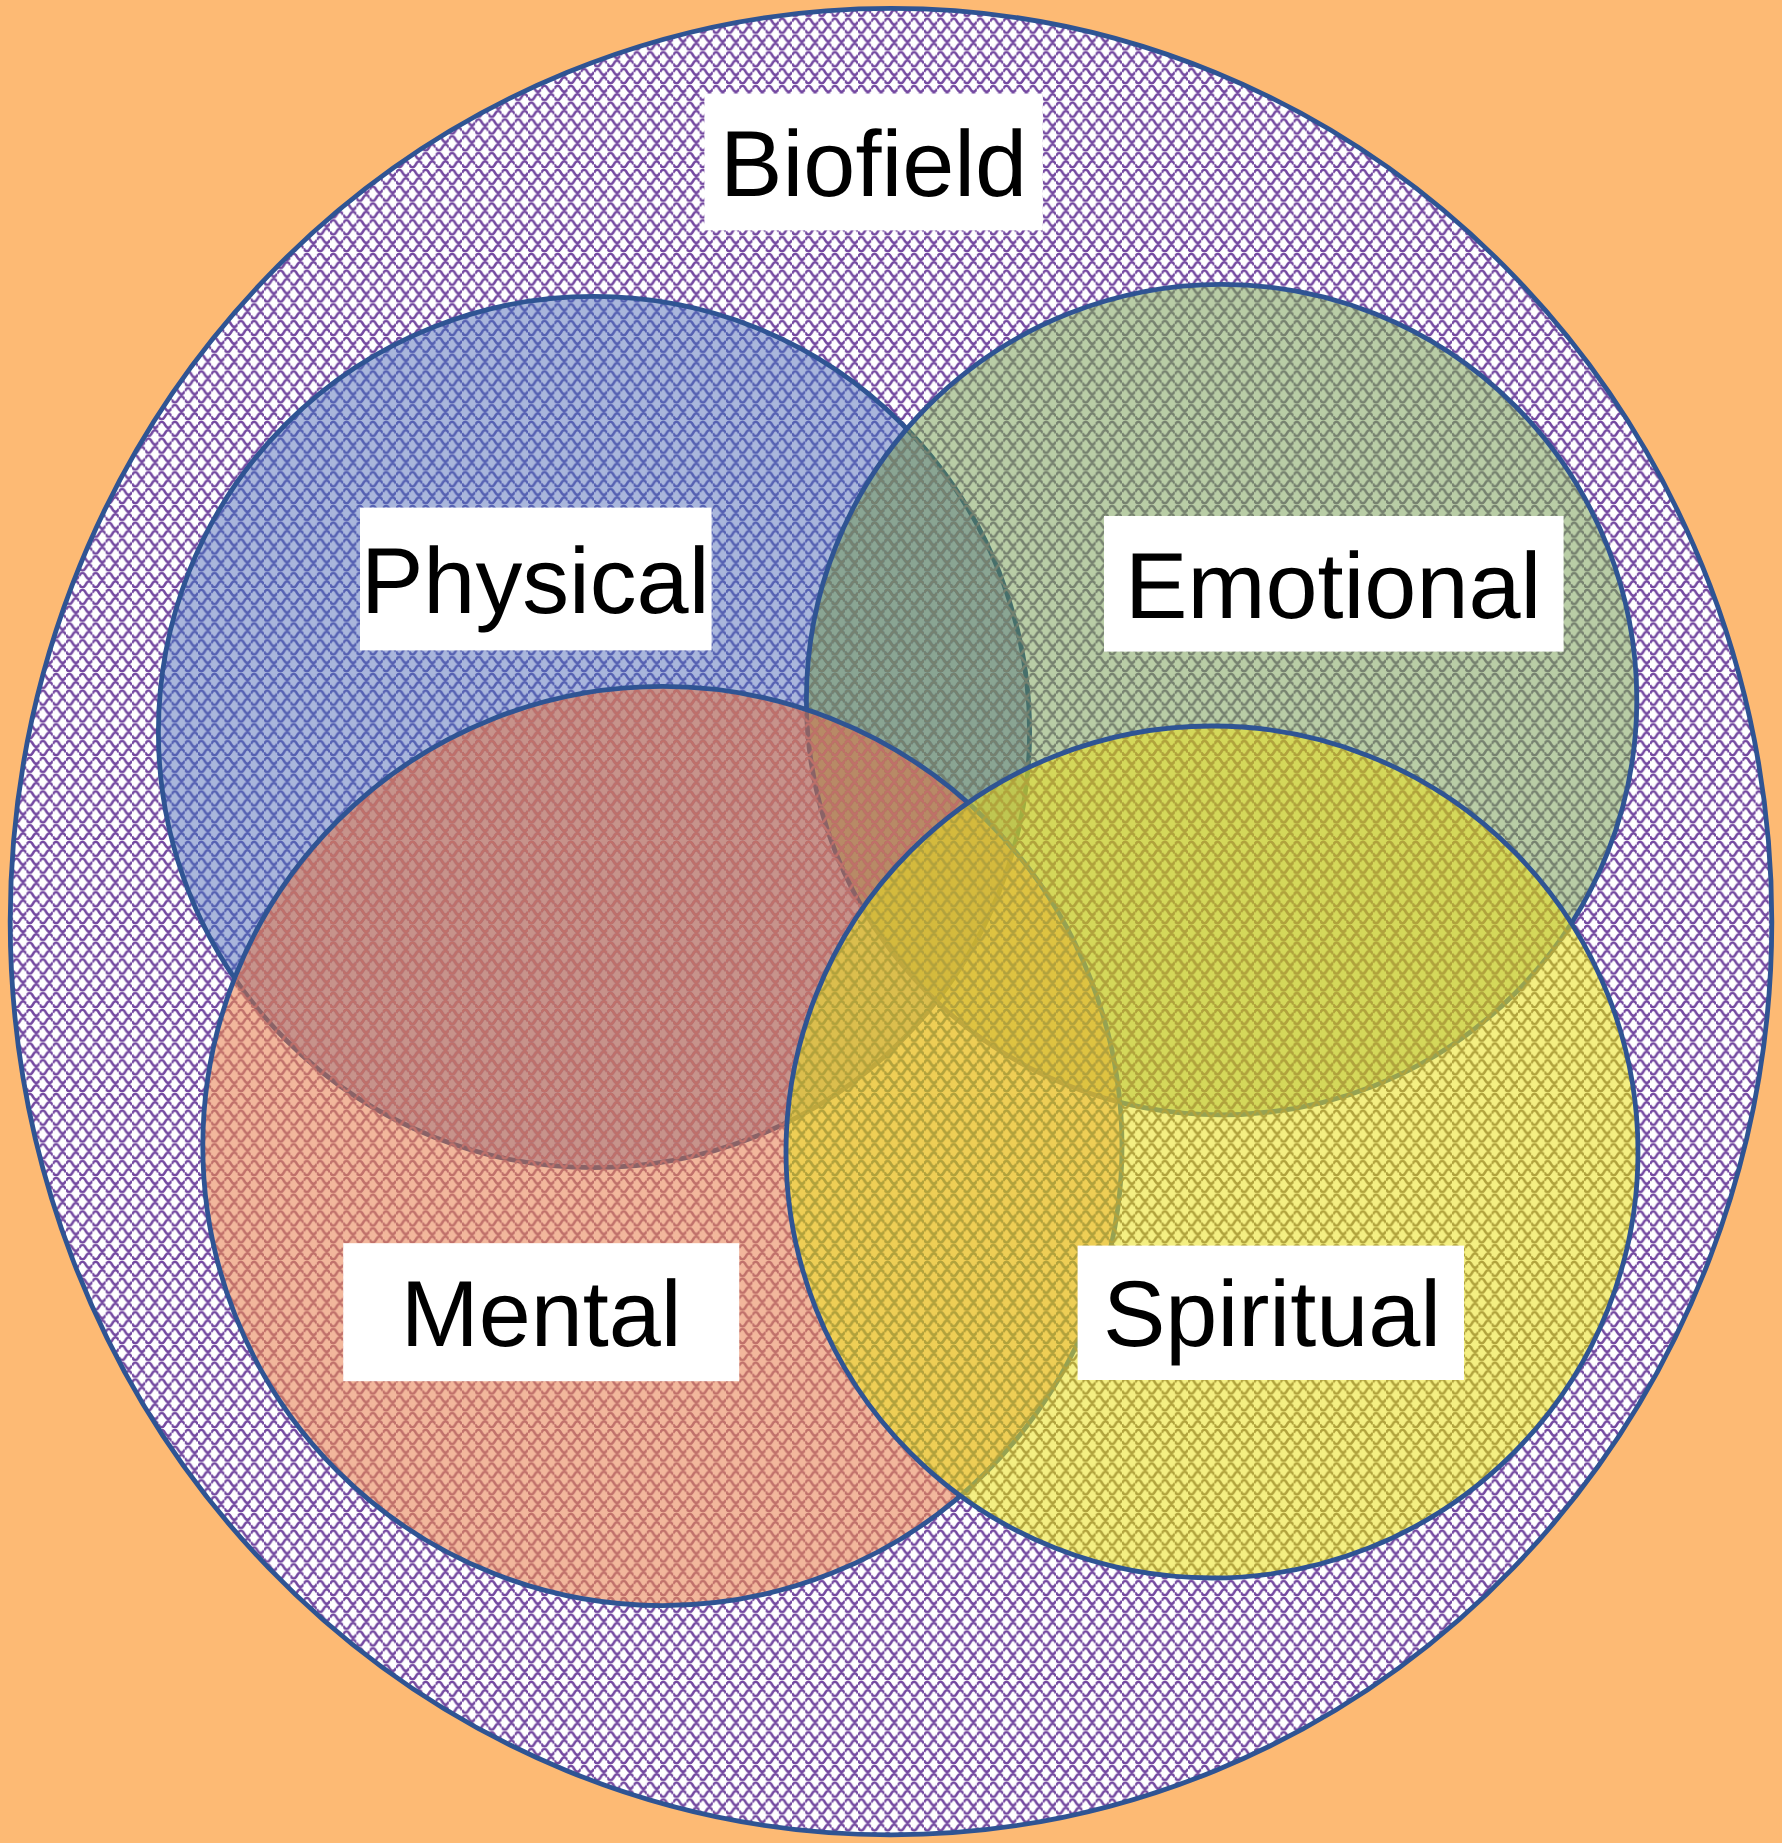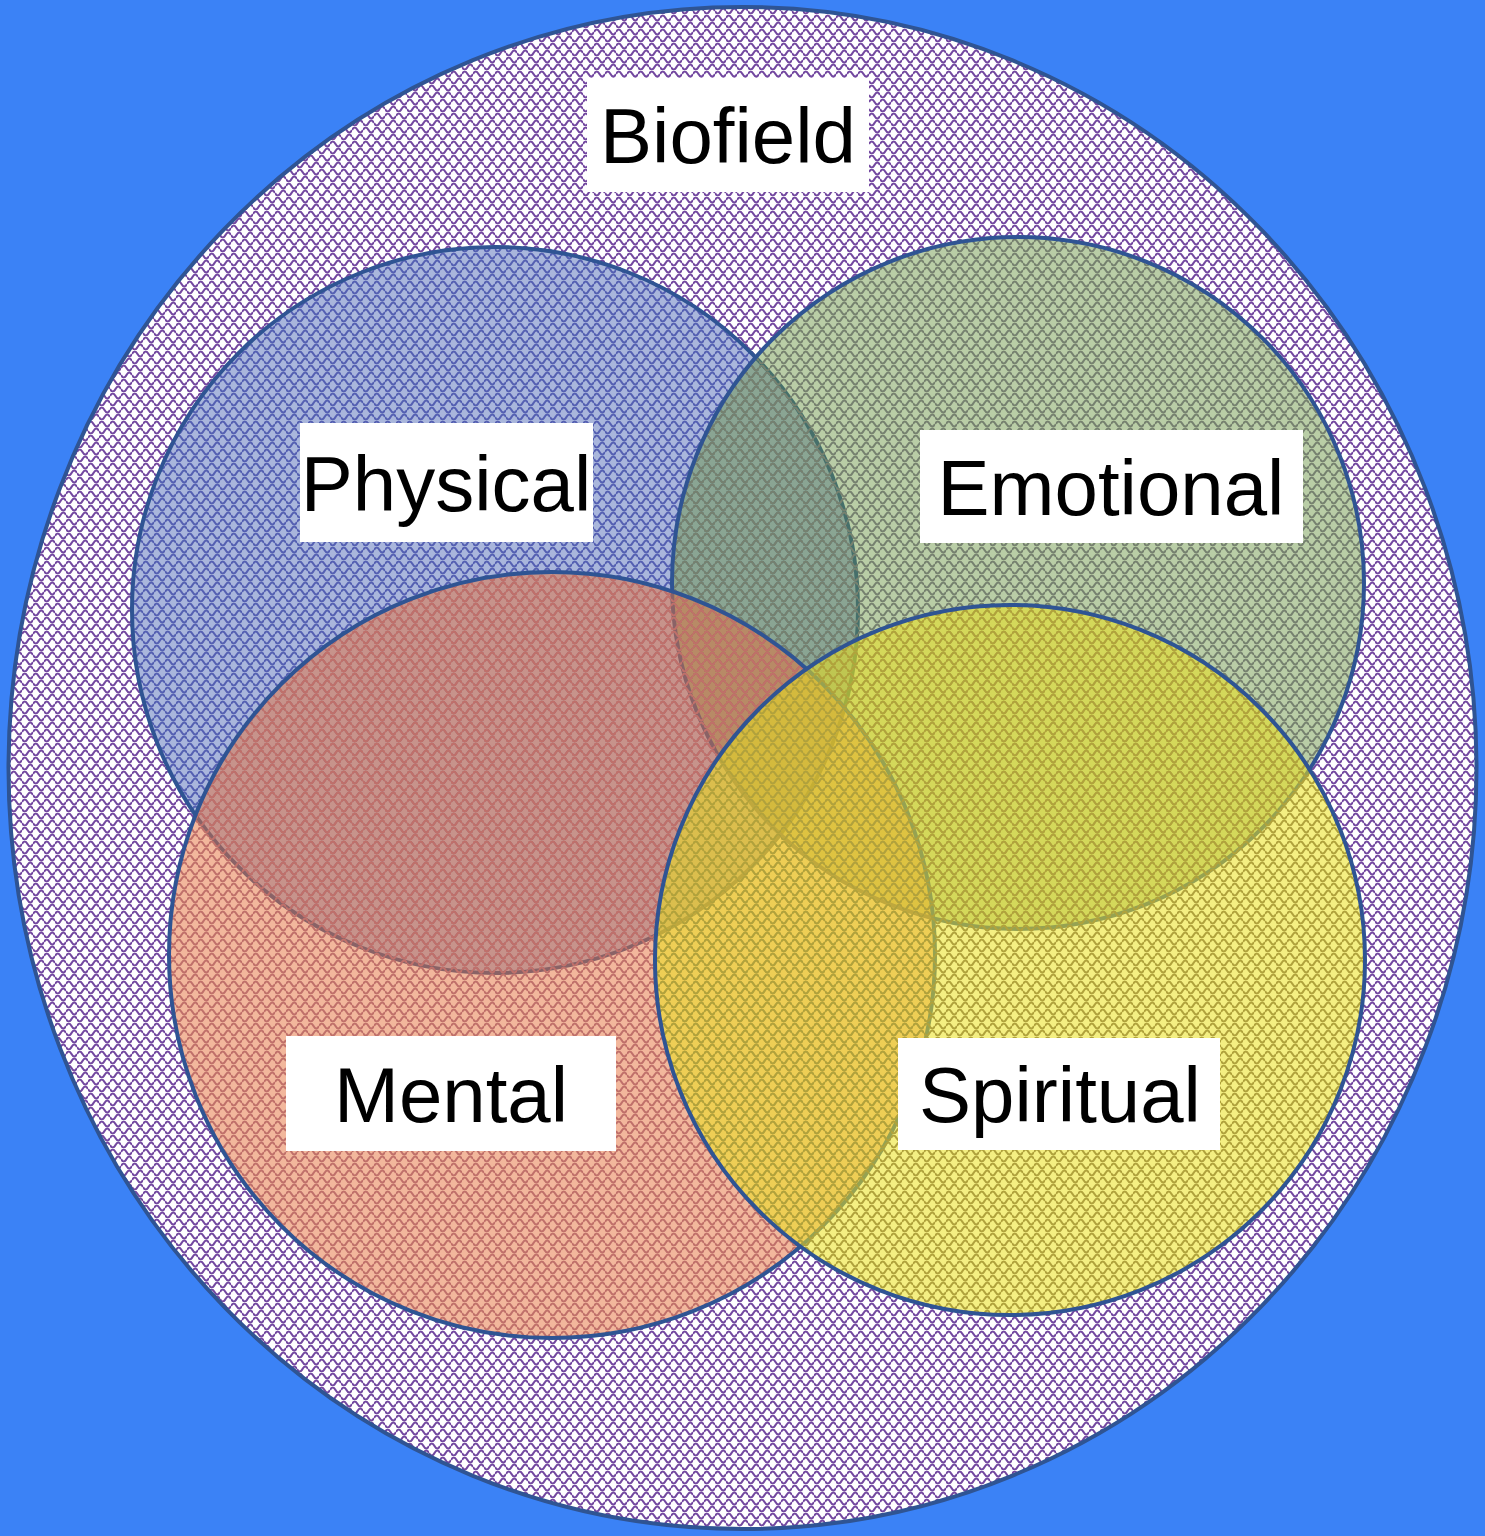--- a/index.html
+++ b/index.html
@@ -4,21 +4,21 @@
 <style>
   html, body {
     margin: 0;
     padding: 0;
     background: #ffffff;
   }
   .stage {
     width: 1485px;
     height: 1536px;
     position: relative;
-    background: #3b82f6;
+    background: #fdba74;
     font-family: "Liberation Sans", sans-serif;
   }
   svg { display: block; }
   .venn-label-text {
     font-family: "Liberation Sans", sans-serif;
     font-size: 78px;
     fill: #000000;
   }
 </style>
 </head>

